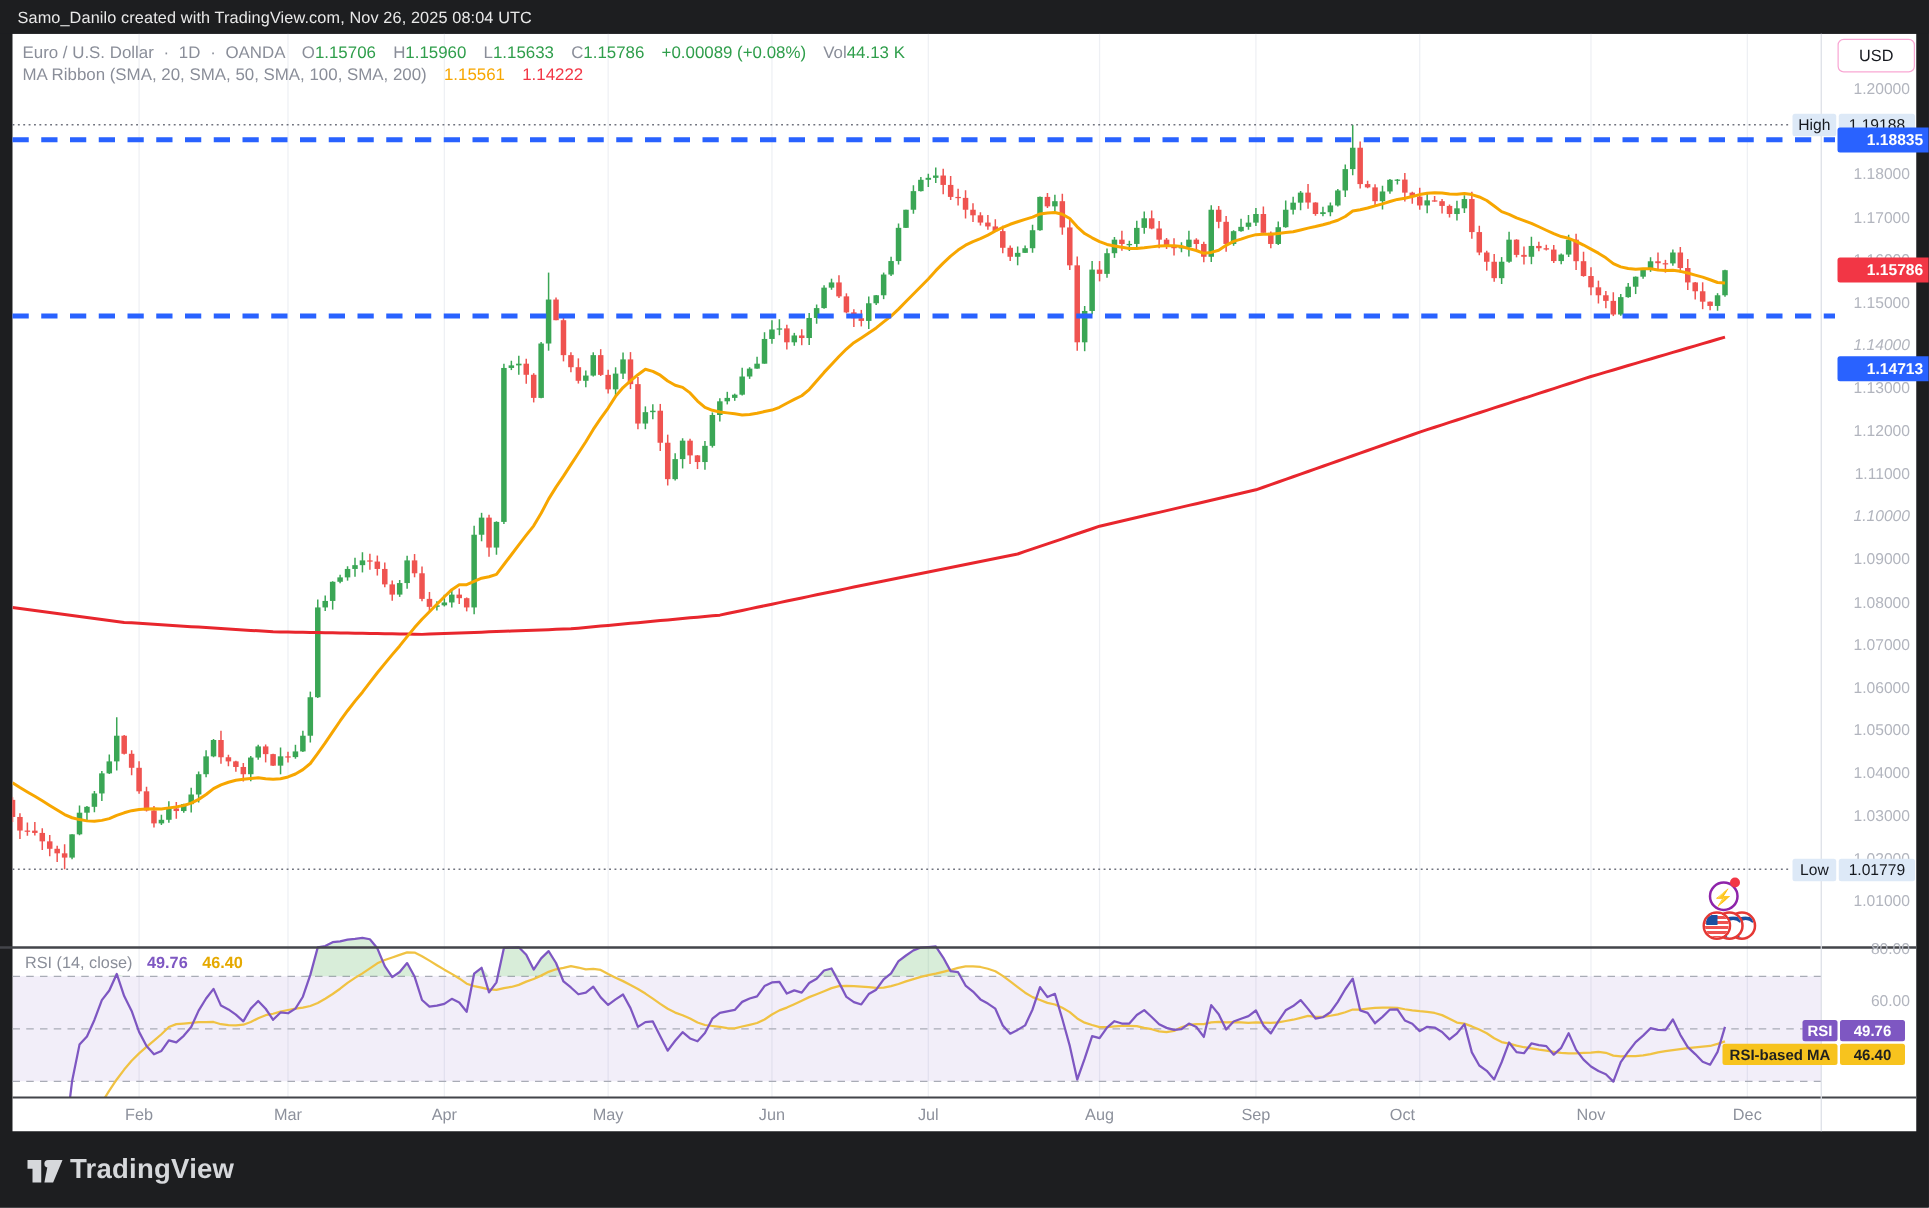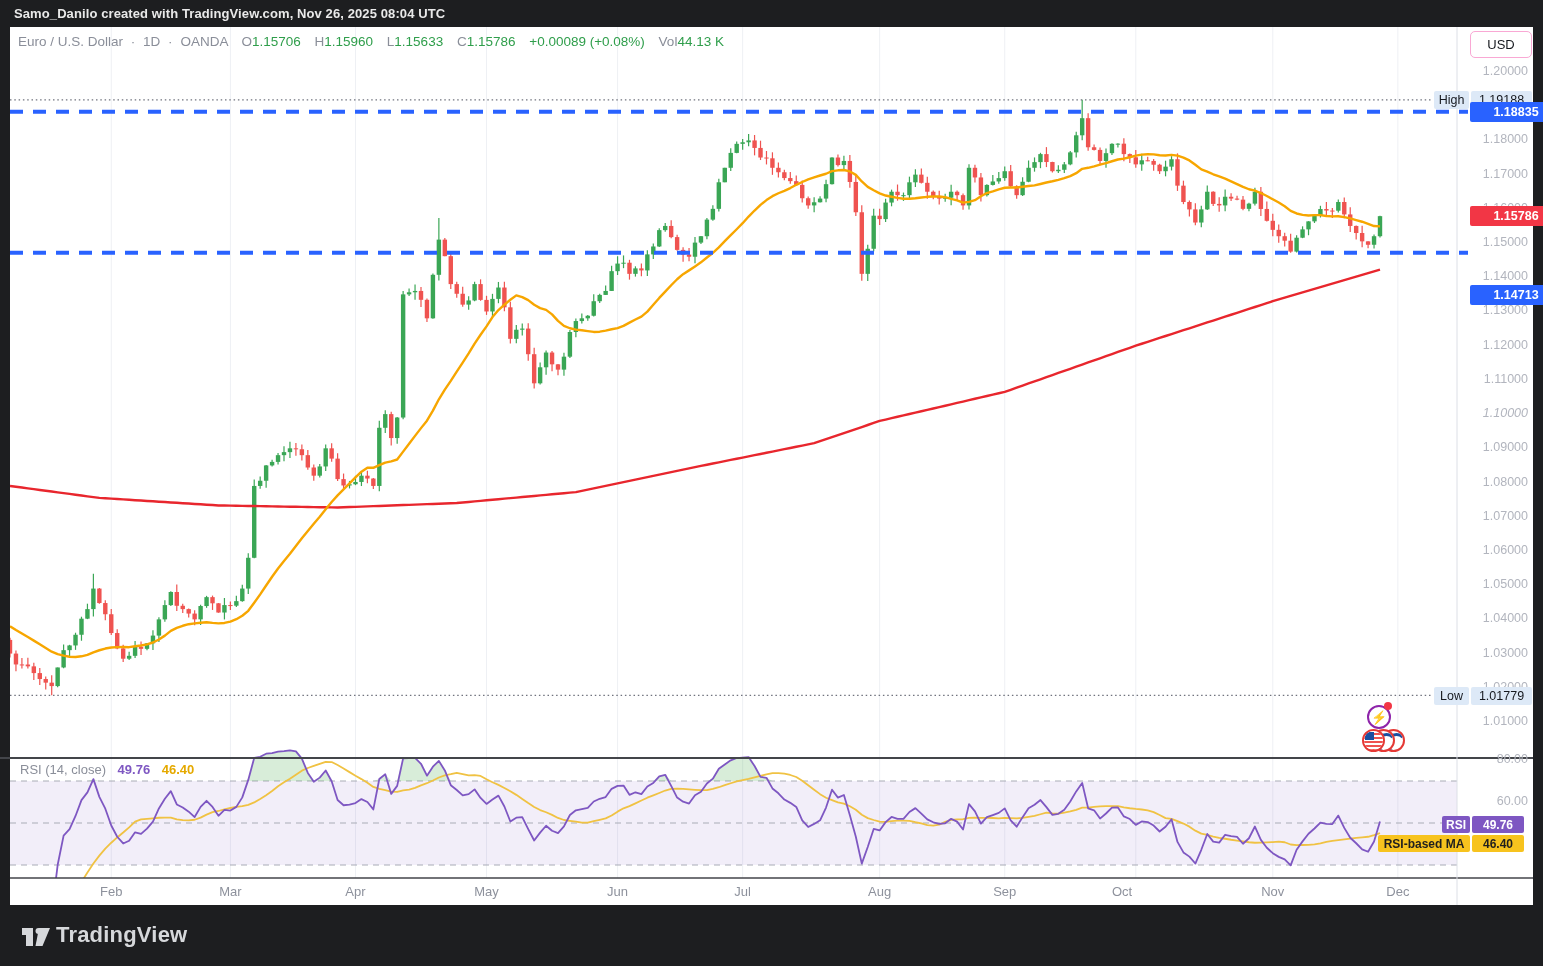--- a/index.html
+++ b/index.html
@@ -1,20 +1,20 @@
 <!DOCTYPE html>
 <html style="--accent-blue: #2962ff; --up-green: #3aa655; --text-green: #2f9e4b; --down-red: #ef5350; --badge-red: #f23645; --sma-orange: #f7a600; --sma-red: #e8262d; --rsi-purple: #7e57c2; --rsi-yellow: #f0c243; --rsi-badge-yellow: #f7c31e; --chip-bg: #dde9f7; --band-fill: rgba(126,87,194,0.10); --over70-fill: rgba(76,175,80,0.22);"><head>
 <meta charset="utf-8">
 <style>
   html,body{margin:0;padding:0;background:#1d1e20;}
   #app{position:relative;width:1543px;height:966px;background:#1d1e20;font-family:"Liberation Sans",sans-serif;overflow:hidden;}
   .abs{position:absolute;}
   .panel{left:10px;top:27px;width:1523px;height:878px;background:#ffffff;}
   .topbar{left:0;top:0;width:1543px;height:27px;background:#1d1e20;}
-  .attrib{left:14px;top:6px;color:#e9e9e9;font-size:13px;font-weight:700;letter-spacing:.1px;}
+  .attrib{left:14px;top:6px;color:#e9e9e9;font-size:13px;font-weight:400;letter-spacing:.1px;}
   .legend{left:18px;top:34px;font-size:13.5px;color:#8a8e99;white-space:nowrap;}
   .legend2{left:18px;top:52px;font-size:13.5px;color:#8a8e99;white-space:nowrap;}
   .legend .v,.legend2 .v{margin-left:4px;}
   .grn{color:var(--text-green);}
   .org{color:var(--sma-orange);font-weight:400;}
   .rdt{color:var(--badge-red);}
   .gap{margin-left:10px;}
   .usd-btn{left:1470px;top:31px;width:60px;height:25px;background:#fff;border:1px solid #f9a8d4;border-radius:5px;color:#16191f;
            font-size:13px;display:flex;align-items:center;justify-content:center;}
   .tick{position:absolute;left:1462px;width:66px;text-align:right;font-size:12.5px;color:#b2b5be;}
@@ -556,30 +556,35 @@
     <span class="v">·</span>
     <span class="v">OANDA</span>
     <span class="gap">O</span><span class="grn">1.15706</span>
     <span class="gap">H</span><span class="grn">1.15960</span>
     <span class="gap">L</span><span class="grn">1.15633</span>
     <span class="gap">C</span><span class="grn">1.15786</span>
     <span class="gap grn">+0.00089 (+0.08%)</span>
     <span class="gap">Vol</span><span class="grn">44.13 K</span>
   </div>
 
+  <div class="abs legend2">
+    <span>MA Ribbon (SMA, 20, SMA, 50, SMA, 100, SMA, 200)</span>
+    <span class="gap org">1.15561</span>
+    <span class="gap rdt">1.14222</span>
+  </div>
 
   <div class="abs usd-btn">USD</div>
 
   <div class="abs" id="price-axis" style="left:1457px;top:27px;width:76px;height:851px;">
       <div class="tick" style="left: 5px; top: 37px;">1.20000</div>
       <div class="tick" style="left: 5px; top: 105.421px;">1.18000</div>
       <div class="tick" style="left: 5px; top: 139.632px;">1.17000</div>
       <div class="tick" style="left: 5px; top: 173.842px;">1.16000</div>
       <div class="tick" style="left: 5px; top: 208.053px;">1.15000</div>
-      <div class="tick" style="left: 5px; top: 242.263px;">1.14000</div>
+      <div class="tick" style="left: 5px; top: 242.263px; font-style: italic;">1.14000</div>
       <div class="tick" style="left: 5px; top: 276.474px;">1.13000</div>
       <div class="tick" style="left: 5px; top: 310.684px;">1.12000</div>
       <div class="tick" style="left: 5px; top: 344.895px;">1.11000</div>
       <div class="tick" style="left: 5px; top: 379.105px; font-style: italic;">1.10000</div>
       <div class="tick" style="left: 5px; top: 413.316px;">1.09000</div>
       <div class="tick" style="left: 5px; top: 447.526px;">1.08000</div>
       <div class="tick" style="left: 5px; top: 481.737px;">1.07000</div>
       <div class="tick" style="left: 5px; top: 515.947px;">1.06000</div>
       <div class="tick" style="left: 5px; top: 550.158px;">1.05000</div>
       <div class="tick" style="left: 5px; top: 584.368px;">1.04000</div>

